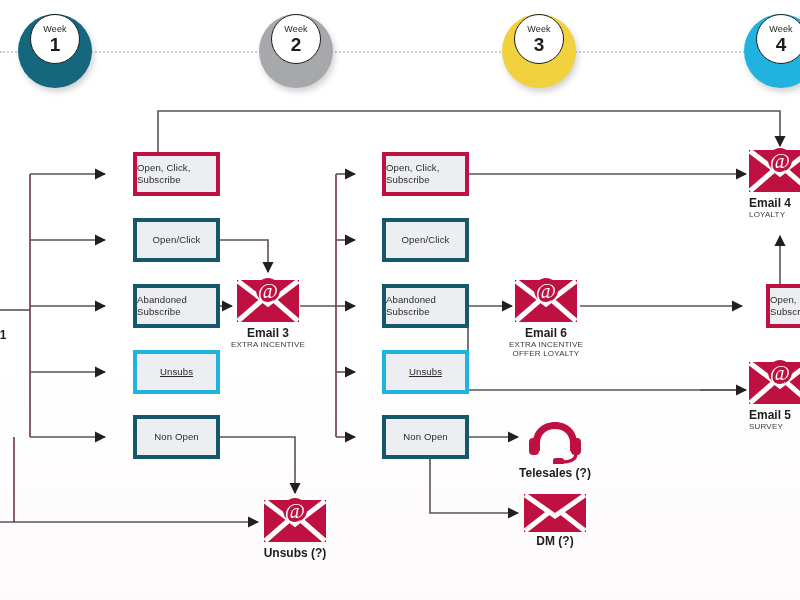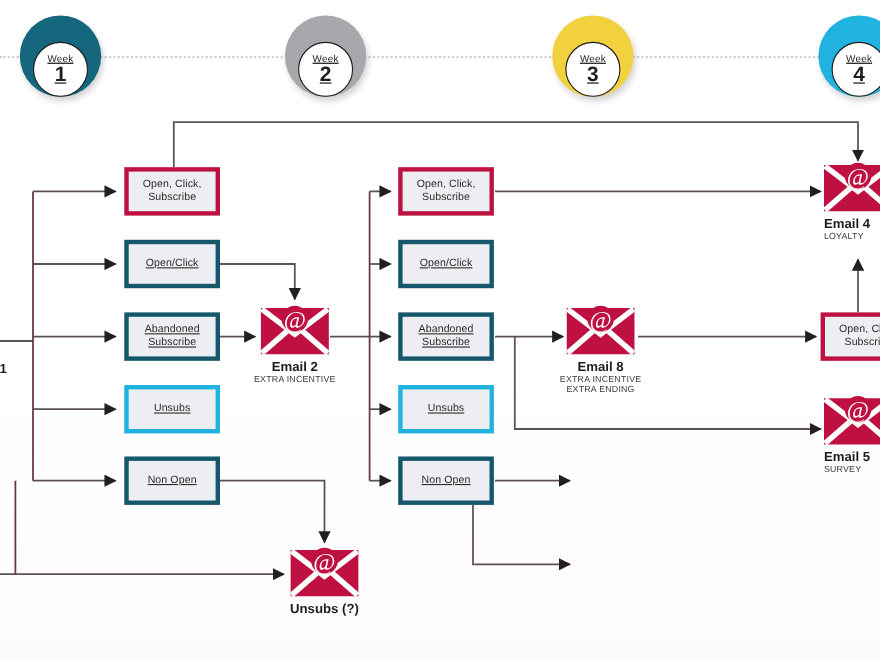--- a/index.html
+++ b/index.html
@@ -10,42 +10,42 @@
   }
   #stage{position:absolute;left:0;top:0;width:800px;height:600px;overflow:hidden;}
 
   
   .timeline-line{
     position:absolute;left:0;top:51px;width:800px;height:2px;
     border-top:2px dotted #c9ccd1;opacity:.9;
   }
   .week{
     position:absolute;width:74px;height:74px;border-radius:50%;
-    display:flex;align-items:flex-end;justify-content:center;
+    display:flex;align-items:flex-start;justify-content:center;
     box-shadow:2px 4px 6px rgba(0,0,0,.18);
-    text-decoration:underline;
   }
   .week .inner{
     width:48px;height:48px;border-radius:50%;background:#fff;
     border:1.5px solid #1d1d1b;
     display:flex;flex-direction:column;align-items:center;justify-content:center;
     line-height:1;
   }
   .week .w-lbl{font-size:9px;color:#1d1d1b;letter-spacing:.2px;}
   .week .w-num{font-size:19px;font-weight:bold;color:#1d1d1b;margin-top:1px;}
 
   
   .nodebox{
     position:absolute;width:87px;height:44px;background:#eceef1;
-    display:flex;align-items:center;justify-content:center;text-align:center;
+    display:flex;align-items:center;justify-content:center;
     font-size:9.6px;color:#2b2b2b;line-height:1.25;box-sizing:border-box;
     letter-spacing:.1px;
+    margin-left:20px;
   }
   .b-crimson{border:4px solid #be1142;}
-  .b-teal{border:4px solid #15576b;text-decoration:underline;}
+  .b-teal{border:4px solid #15576b;}
   .b-cyan{border:4px solid #21b3e0;text-decoration:underline;}
 
   
   .env{position:absolute;width:62px;height:48px;}
   .env svg{display:block;width:100%;height:100%;}
   .enode{position:absolute;text-align:center;}
   .enode .ttl{font-size:12px;font-weight:bold;color:#1d1d1b;margin-top:2px;white-space:nowrap;}
   .enode .sub{font-size:8px;color:#3a3a3a;letter-spacing:.2px;line-height:1.15;white-space:nowrap;}
 
   
@@ -178,37 +178,37 @@
   <div class="enode" style="left:208px;top:276px;width:120px;">
     <div class="env" style="position:relative;left:29px;top:0;">
       <svg viewBox="0 0 62 48" aria-hidden="true">
         <path d="M0,4 L62,4 L62,46 L0,46 Z" fill="#be1142"></path>
         <path d="M1,5 L31,28 L61,5" fill="none" stroke="#ffffff" stroke-width="5"></path>
         <path d="M1,45 L24,25 M61,45 L38,25" fill="none" stroke="#ffffff" stroke-width="5"></path>
         <circle cx="31" cy="14" r="12" fill="#be1142" stroke="#ffffff" stroke-width="0"></circle>
         <text x="31" y="22" font-size="22" font-family="Liberation Serif, serif" fill="#ffffff" text-anchor="middle">@</text>
       </svg>
     </div>
-    <div class="ttl">Email 2</div>
+    <div class="ttl">Email 3</div>
     <div class="sub">EXTRA INCENTIVE</div>
   </div>
 
   <div class="enode" style="left:486px;top:276px;width:120px;">
     <div class="env" style="position:relative;left:29px;top:0;">
       <svg viewBox="0 0 62 48" aria-hidden="true">
         <path d="M0,4 L62,4 L62,46 L0,46 Z" fill="#be1142"></path>
         <path d="M1,5 L31,28 L61,5" fill="none" stroke="#ffffff" stroke-width="5"></path>
         <path d="M1,45 L24,25 M61,45 L38,25" fill="none" stroke="#ffffff" stroke-width="5"></path>
         <circle cx="31" cy="14" r="12" fill="#be1142"></circle>
         <text x="31" y="22" font-size="22" font-family="Liberation Serif, serif" fill="#ffffff" text-anchor="middle">@</text>
       </svg>
     </div>
-    <div class="ttl">Email 8</div>
+    <div class="ttl">Email 6</div>
     <div class="sub">EXTRA INCENTIVE</div>
-    <div class="sub">EXTRA ENDING</div>
+    <div class="sub">OFFER LOYALTY</div>
   </div>
 
   <div class="enode" style="left:749px;top:146px;width:120px;text-align:left;">
     <div class="env" style="position:relative;left:0;top:0;">
       <svg viewBox="0 0 62 48" aria-hidden="true">
         <path d="M0,4 L62,4 L62,46 L0,46 Z" fill="#be1142"></path>
         <path d="M1,5 L31,28 L61,5" fill="none" stroke="#ffffff" stroke-width="5"></path>
         <path d="M1,45 L24,25 M61,45 L38,25" fill="none" stroke="#ffffff" stroke-width="5"></path>
         <circle cx="31" cy="14" r="12" fill="#be1142"></circle>
         <text x="31" y="22" font-size="22" font-family="Liberation Serif, serif" fill="#ffffff" text-anchor="middle">@</text>
@@ -238,15 +238,37 @@
         <path d="M0,4 L62,4 L62,46 L0,46 Z" fill="#be1142"></path>
         <path d="M1,5 L31,28 L61,5" fill="none" stroke="#ffffff" stroke-width="5"></path>
         <path d="M1,45 L24,25 M61,45 L38,25" fill="none" stroke="#ffffff" stroke-width="5"></path>
         <circle cx="31" cy="14" r="12" fill="#be1142"></circle>
         <text x="31" y="22" font-size="22" font-family="Liberation Serif, serif" fill="#ffffff" text-anchor="middle">@</text>
       </svg>
     </div>
     <div class="ttl">Unsubs (?)</div>
   </div>
 
-
+  <div class="enode" style="left:495px;top:420px;width:120px;">
+    <div class="env" style="position:relative;left:31px;top:0;width:58px;height:44px;">
+      <svg viewBox="0 0 58 44" aria-hidden="true">
+        <path d="M29,2 C16,2 7,11 7,23 L7,31 L14,31 L14,23 C14,15 20,9 29,9 C38,9 44,15 44,23 L44,31 L51,31 L51,23 C51,11 42,2 29,2 Z" fill="#be1142"></path>
+        <rect x="3" y="18" width="10" height="17" rx="4" fill="#be1142"></rect>
+        <rect x="45" y="18" width="10" height="17" rx="4" fill="#be1142"></rect>
+        <path d="M50,34 C50,40 43,42 36,42" fill="none" stroke="#be1142" stroke-width="3.4"></path>
+        <rect x="27" y="38" width="11" height="7" rx="2.5" fill="#be1142"></rect>
+      </svg>
+    </div>
+    <div class="ttl">Telesales (?)</div>
+  </div>
+
+  <div class="enode" style="left:495px;top:494px;width:120px;">
+    <div class="env" style="position:relative;left:29px;top:0;width:62px;height:38px;">
+      <svg viewBox="0 0 62 38" aria-hidden="true">
+        <rect x="0" y="0" width="62" height="38" fill="#be1142"></rect>
+        <path d="M1,1 L31,22 L61,1" fill="none" stroke="#ffffff" stroke-width="5"></path>
+        <path d="M1,37 L24,19 M61,37 L38,19" fill="none" stroke="#ffffff" stroke-width="5"></path>
+      </svg>
+    </div>
+    <div class="ttl">DM (?)</div>
+  </div>
 
 </div>
 
 </body></html>

